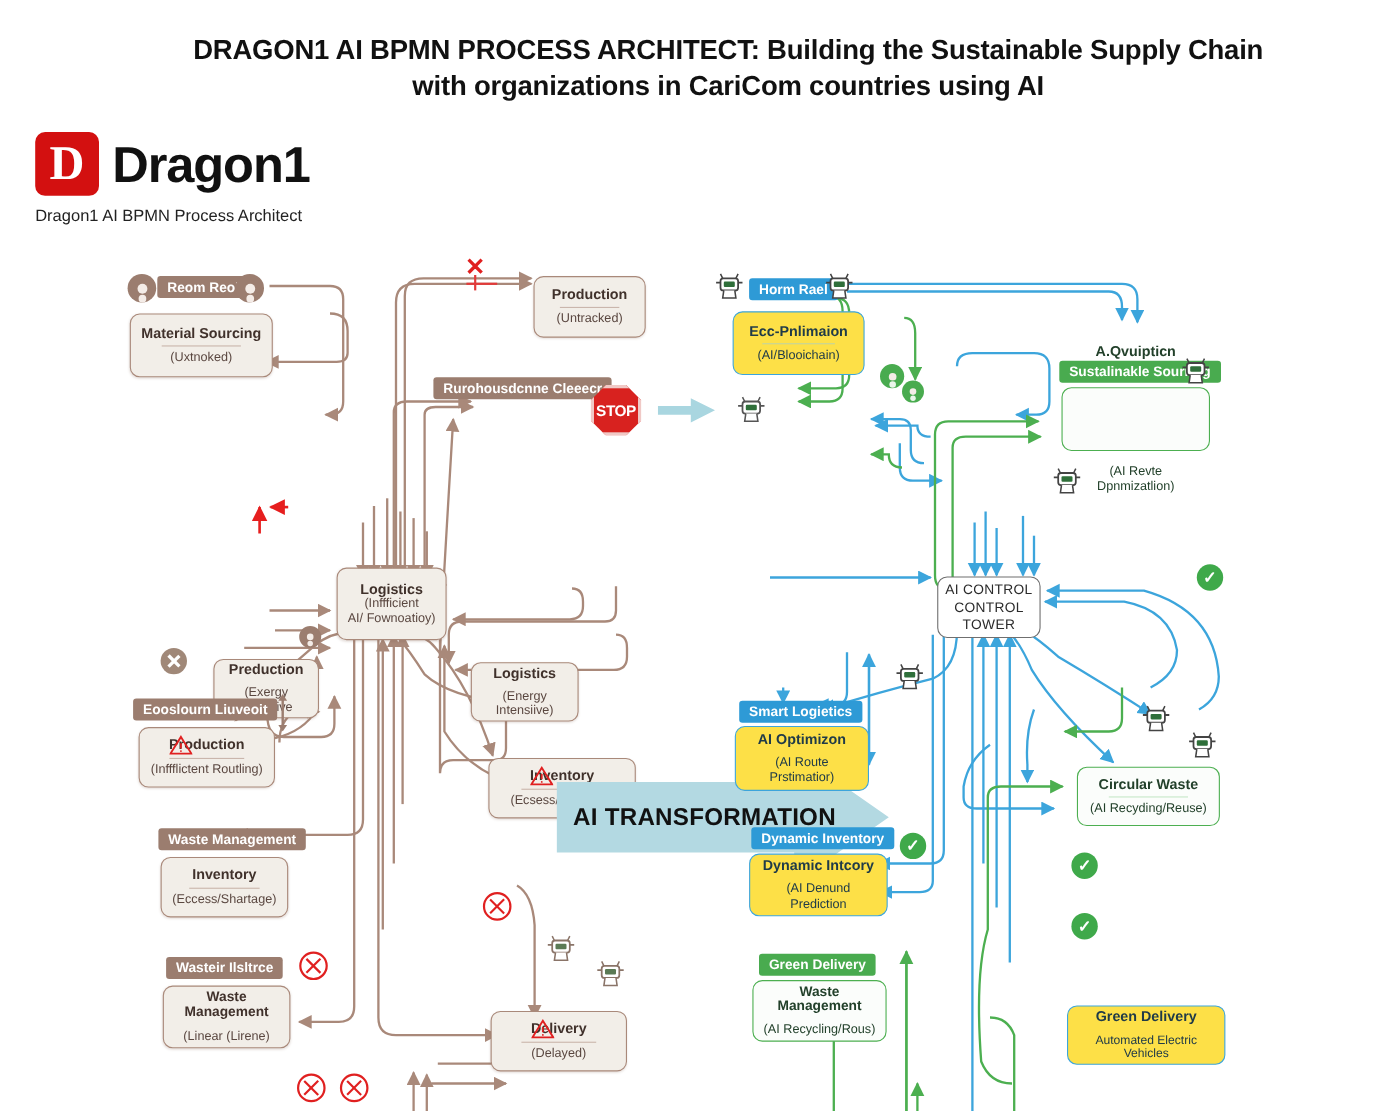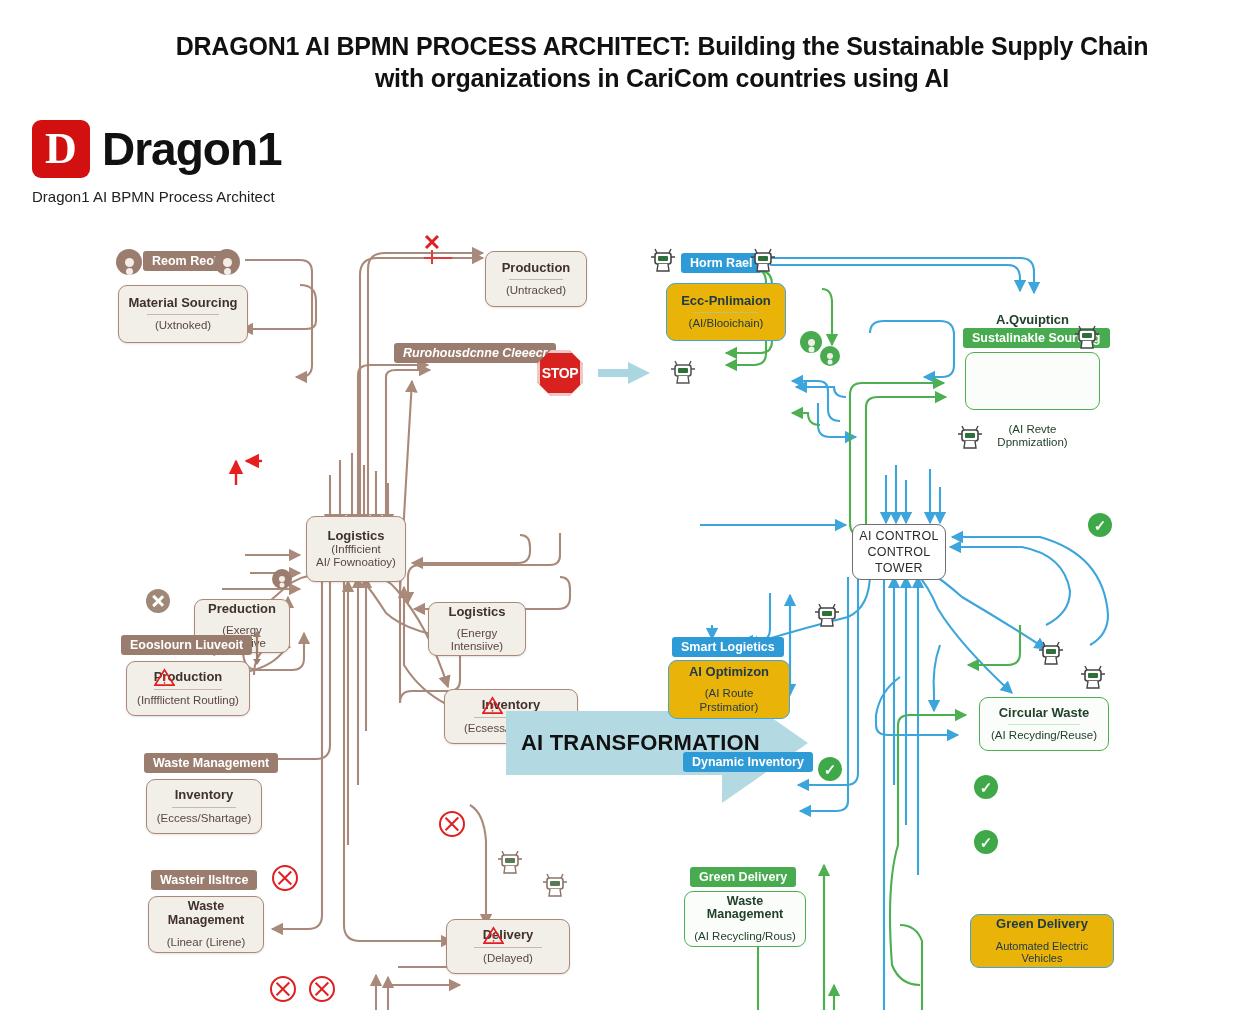--- a/index.html
+++ b/index.html
@@ -40,21 +40,21 @@
   
   .legacy{
     background:#f2eee8;border:1.6px solid #a9897a;
     color:#4b3b33;box-shadow:0 1px 2px rgba(120,90,70,.18);
   }
   .legacy .n-rule{background:#a9897a;}
   .legacy .n-title{color:#40312b;}
   .legacy .n-sub{color:#5a4740;}
 
   
-  .blue{background:#eab308;border:1.8px solid #3ca5dc;color:#203b48;}
+  .blue{background:#fde047;border:1.8px solid #3ca5dc;color:#203b48;}
   .blue .n-rule{background:#8fcbe9;}
   
   .green{background:#fbfdfb;border:1.8px solid #4caf50;color:#22402a;}
   .green .n-rule{background:#9ad79d;}
   
   .plain{background:#ffffff;border:1.6px solid #6f6f6f;color:#2b2b2b;}
 
   .ctl-line{font-size:12.5px;letter-spacing:.3px;line-height:16px;}
 
   
@@ -332,21 +332,21 @@
   <div class="person" style="left:272px;top:344px;width:20px;height:20px;">
       <span style="width:6px;height:6px;box-shadow:0 6px 0 -0.5px #f4ece7;"></span>
     </div>
 
   <div class="node legacy" style="left:194px;top:374px;width:96px;height:54px;">
     <div class="n-title">Preduction</div>
     <div class="n-rule"></div>
     <div class="n-sub">(Exergy hitensiive</div>
   </div>
 
-  <div class="lane brown" style="left:394px;top:118px;font-style:italic;">Rurohousdcnne Cleeecr</div>
+  <div class="lane brown" style="left:394px;top:118px;">Rurohousdcnne Cleeecr</div>
 
   <div class="node legacy" style="left:428px;top:377px;width:98px;height:54px;">
     <div class="n-title">Logistics</div>
     <div class="n-rule"></div>
     <div class="n-sub">(Energy Intensiive)</div>
   </div>
 
   <div class="node legacy" style="left:306px;top:291px;width:100px;height:66px;">
     <div class="n-title">Logistics</div>
     <div class="n-sub">(Inffficient</div>
@@ -546,20 +546,25 @@
     <div class="n-title">Circular Waste</div>
     <div class="n-rule"></div>
     <div class="n-sub">(AI Recyding/Reuse)</div>
   </div>
 
   <div class="check" style="left:818px;top:532px;">✓</div>
   <div class="check" style="left:974px;top:550px;">✓</div>
   <div class="check" style="left:974px;top:605px;">✓</div>
 
   <div class="lane bluebg" style="left:683px;top:527px;">Dynamic Inventory</div>
+  <div class="node blue" style="left:681px;top:551px;width:126px;height:57px;">
+    <div class="n-title">Dynamic Intcory</div>
+    <div class="n-rule"></div>
+    <div class="n-sub">(AI Denund Prediction</div>
+  </div>
 
   <div class="lane greenbg" style="left:690px;top:642px;">Green Delivery</div>
   <div class="node green" style="left:684px;top:666px;width:122px;height:56px;">
     <div class="n-title" style="font-size:12.5px;">Waste Management</div>
     <div class="n-rule"></div>
     <div class="n-sub">(AI Recycling/Rous)</div>
   </div>
 
   <div class="node blue" style="left:970px;top:689px;width:144px;height:54px;">
     <div class="n-title">Green Delivery</div>

